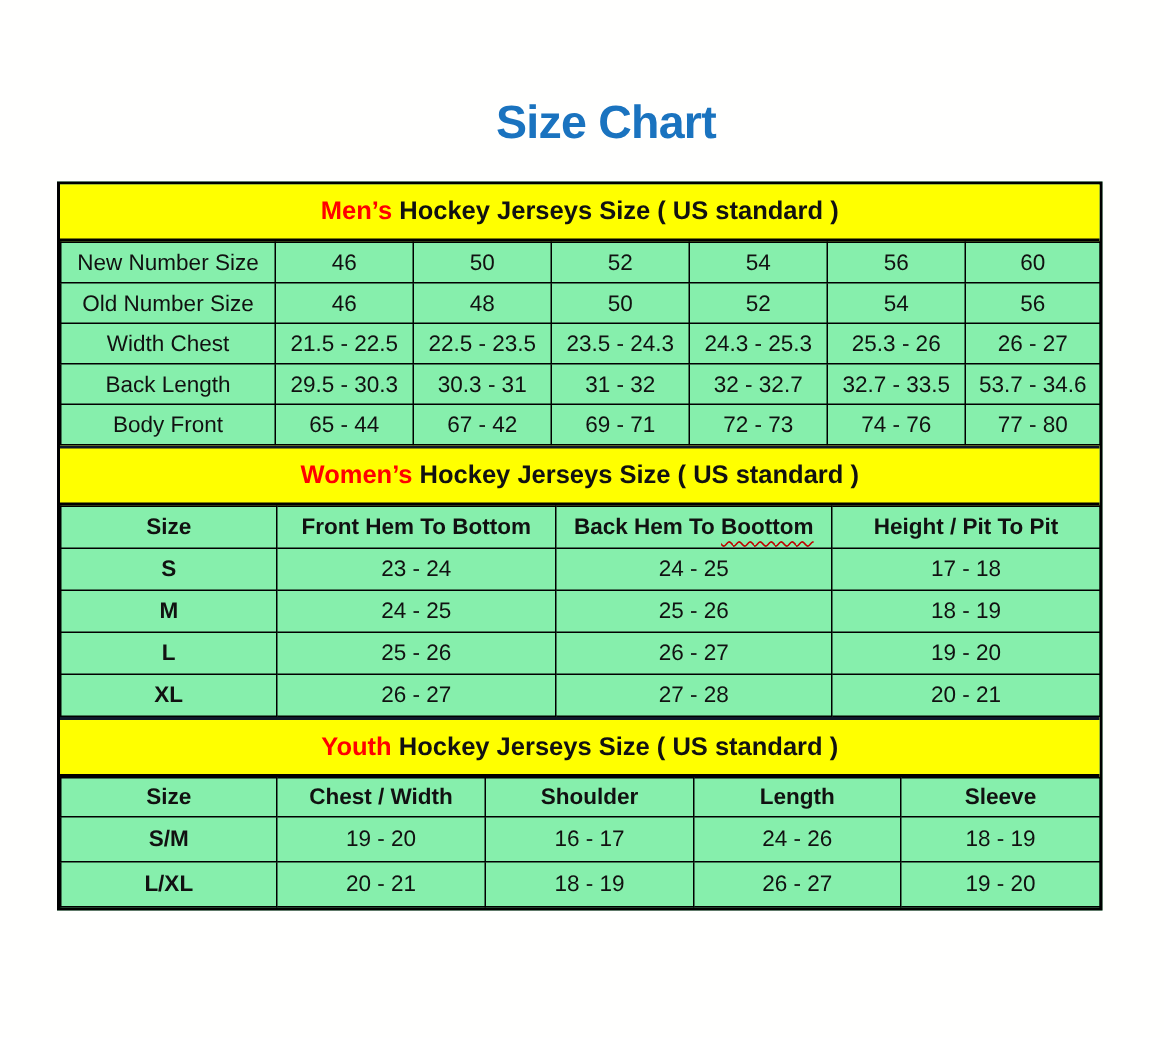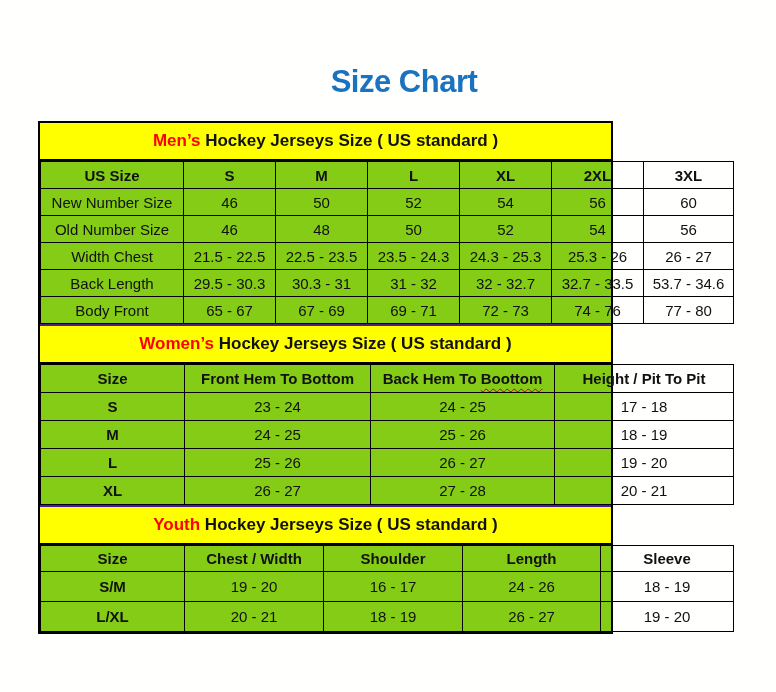--- a/index.html
+++ b/index.html
@@ -23,37 +23,37 @@
     font-size: 31px;
     font-weight: bold;
     color: #1a73bf;
     letter-spacing: -0.5px;
   }
 
   .chart {
     position: absolute;
     top: 121px;
     left: 38px;
-    width: 575px;
+    width: 697px;
     border: 2px solid #000;
     box-sizing: border-box;
-    background: #84cc16;
+    background: #86efac;
   }
 
   .band {
     background: #ffff00;
     height: 36px;
     line-height: 36px;
     text-align: center;
     font-weight: bold;
     font-size: 17px;
     border-bottom: 2px solid #000;
     white-space: pre;
   }
-  .band.mid { border-top: 2px solid #4c1d95; }
+  .band.mid { border-top: 2px solid #0f172a; }
   .band .hl { color: #ff0000; }
 
   table {
     width: 100%;
     border-collapse: collapse;
     table-layout: fixed;
   }
   th, td {
     border: 1px solid #000;
     text-align: center;
@@ -95,29 +95,20 @@
         <col style="width:143px">
           <col style="width:92px">
           <col style="width:92px">
           <col style="width:92px">
           <col style="width:92px">
           <col style="width:92px">
           <col style="width:90px">
       </colgroup>
       <tbody>
         <tr>
-          <th>US Size</th>
-          <th>S</th>
-          <th>M</th>
-          <th>L</th>
-          <th>XL</th>
-          <th>2XL</th>
-          <th>3XL</th>
-        </tr>
-        <tr>
           <td class="lab">New Number Size</td>
           <td>46</td>
           <td>50</td>
           <td>52</td>
           <td>54</td>
           <td>56</td>
           <td>60</td>
         </tr>
         <tr>
           <td class="lab">Old Number Size</td>
@@ -141,22 +132,22 @@
           <td class="lab">Back Length</td>
           <td>29.5 - 30.3</td>
           <td>30.3 - 31</td>
           <td>31 - 32</td>
           <td>32 - 32.7</td>
           <td>32.7 - 33.5</td>
           <td>53.7 - 34.6</td>
         </tr>
         <tr>
           <td class="lab">Body Front</td>
-          <td>65 - 67</td>
-          <td>67 - 69</td>
+          <td>65 - 44</td>
+          <td>67 - 42</td>
           <td>69 - 71</td>
           <td>72 - 73</td>
           <td>74 - 76</td>
           <td>77 - 80</td>
         </tr>
       </tbody>
     </table>
 
     <div class="band mid"><span class="hl">Women’s</span> <span>Hockey Jerseys Size ( US standard )</span></div>
 

